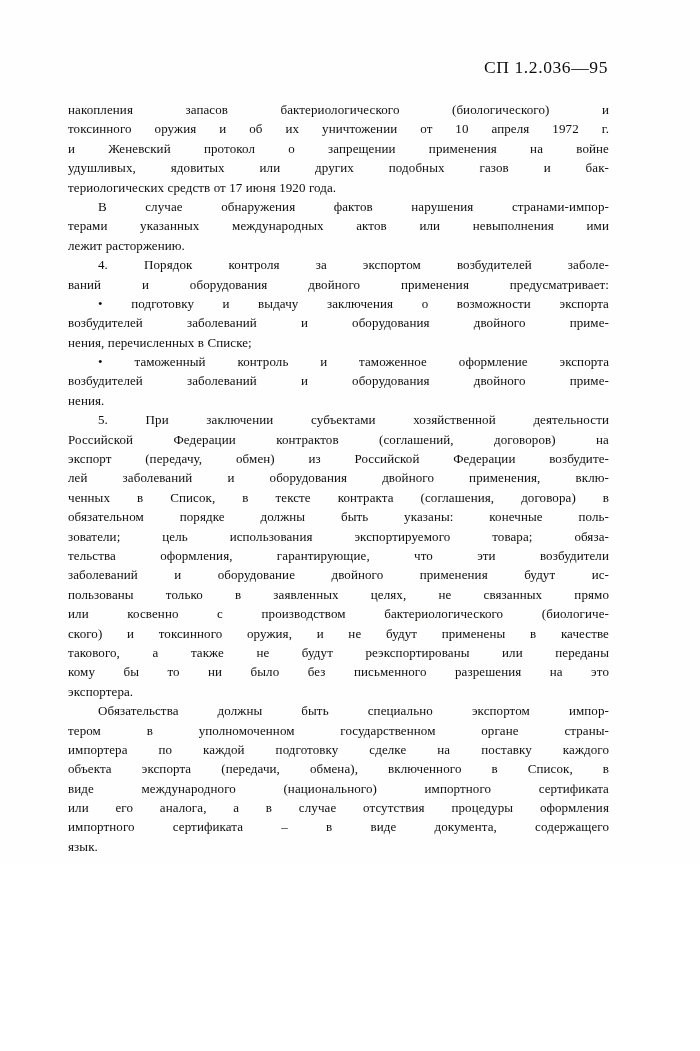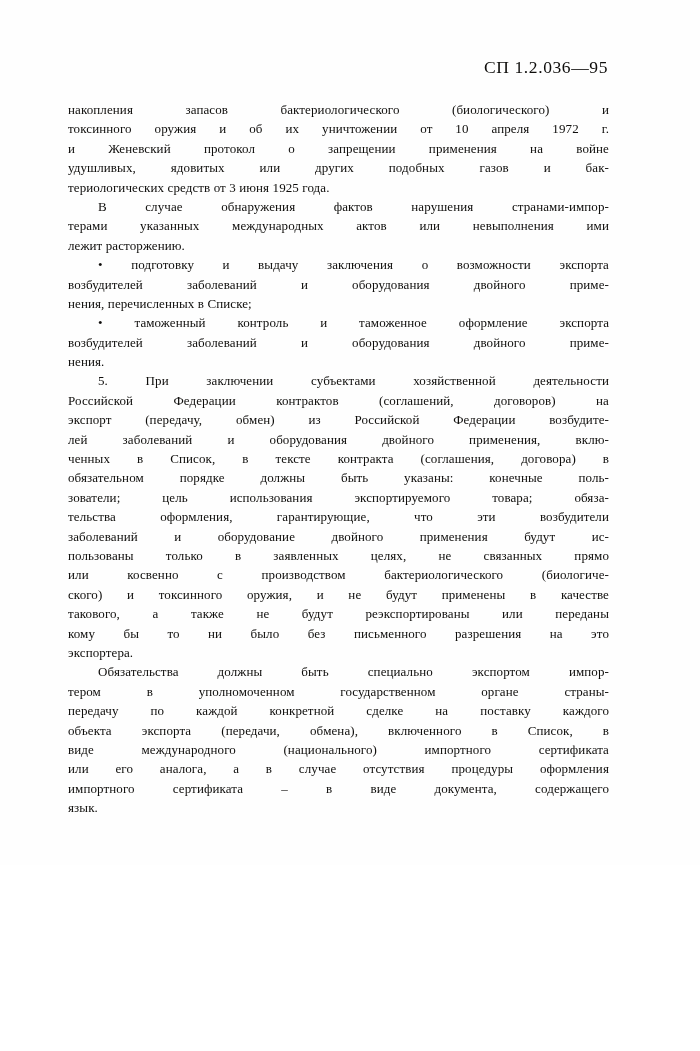--- a/index.html
+++ b/index.html
@@ -55,26 +55,30 @@
 
 <div class="page">
   <div class="doc-code">СП 1.2.036—95</div>
 
   <div class="body-text" id="text-body">
       <div class="para">
         <div class="line">накопления запасов бактериологического (биологического) и</div>
         <div class="line">токсинного оружия и об их уничтожении от 10 апреля 1972 г.</div>
         <div class="line">и Женевский протокол о запрещении применения на войне</div>
         <div class="line">удушливых, ядовитых или других подобных газов и бак-</div>
-        <div class="line last">териологических средств от 3 июня 1925 года.</div>
+        <div class="line last">териологических средств от 17 июня 1920 года.</div>
       </div>
       <div class="para">
         <div class="line indent">В случае обнаружения фактов нарушения странами-импор-</div>
         <div class="line">терами указанных международных актов или невыполнения ими</div>
         <div class="line last">лежит расторжению.</div>
+      </div>
+      <div class="para">
+        <div class="line indent">4. Порядок контроля за экспортом возбудителей заболе-</div>
+        <div class="line">ваний и оборудования двойного применения предусматривает:</div>
       </div>
       <div class="para">
         <div class="line indent">• подготовку и выдачу заключения о возможности экспорта</div>
         <div class="line">возбудителей заболеваний и оборудования двойного приме-</div>
         <div class="line last">нения, перечисленных в Списке;</div>
       </div>
       <div class="para">
         <div class="line indent">• таможенный контроль и таможенное оформление экспорта</div>
         <div class="line">возбудителей заболеваний и оборудования двойного приме-</div>
         <div class="line last">нения.</div>
@@ -92,21 +96,21 @@
         <div class="line">пользованы только в заявленных целях, не связанных прямо</div>
         <div class="line">или косвенно с производством бактериологического (биологиче-</div>
         <div class="line">ского) и токсинного оружия, и не будут применены в качестве</div>
         <div class="line">такового, а также не будут реэкспортированы или переданы</div>
         <div class="line">кому бы то ни было без письменного разрешения на это</div>
         <div class="line last">экспортера.</div>
       </div>
       <div class="para">
         <div class="line indent">Обязательства должны быть специально экспортом импор-</div>
         <div class="line">тером в уполномоченном государственном органе страны-</div>
-        <div class="line">передачу по каждой конкретной сделке на поставку каждого</div>
+        <div class="line">импортера по каждой подготовку сделке на поставку каждого</div>
         <div class="line">объекта экспорта (передачи, обмена), включенного в Список, в</div>
         <div class="line">виде международного (национального) импортного сертификата</div>
         <div class="line">или его аналога, а в случае отсутствия процедуры оформления</div>
         <div class="line">импортного сертификата – в виде документа, содержащего</div>
         <div class="line last">язык.</div>
       </div>
     </div>
 
   <div class="page-num">51</div>
 </div>

